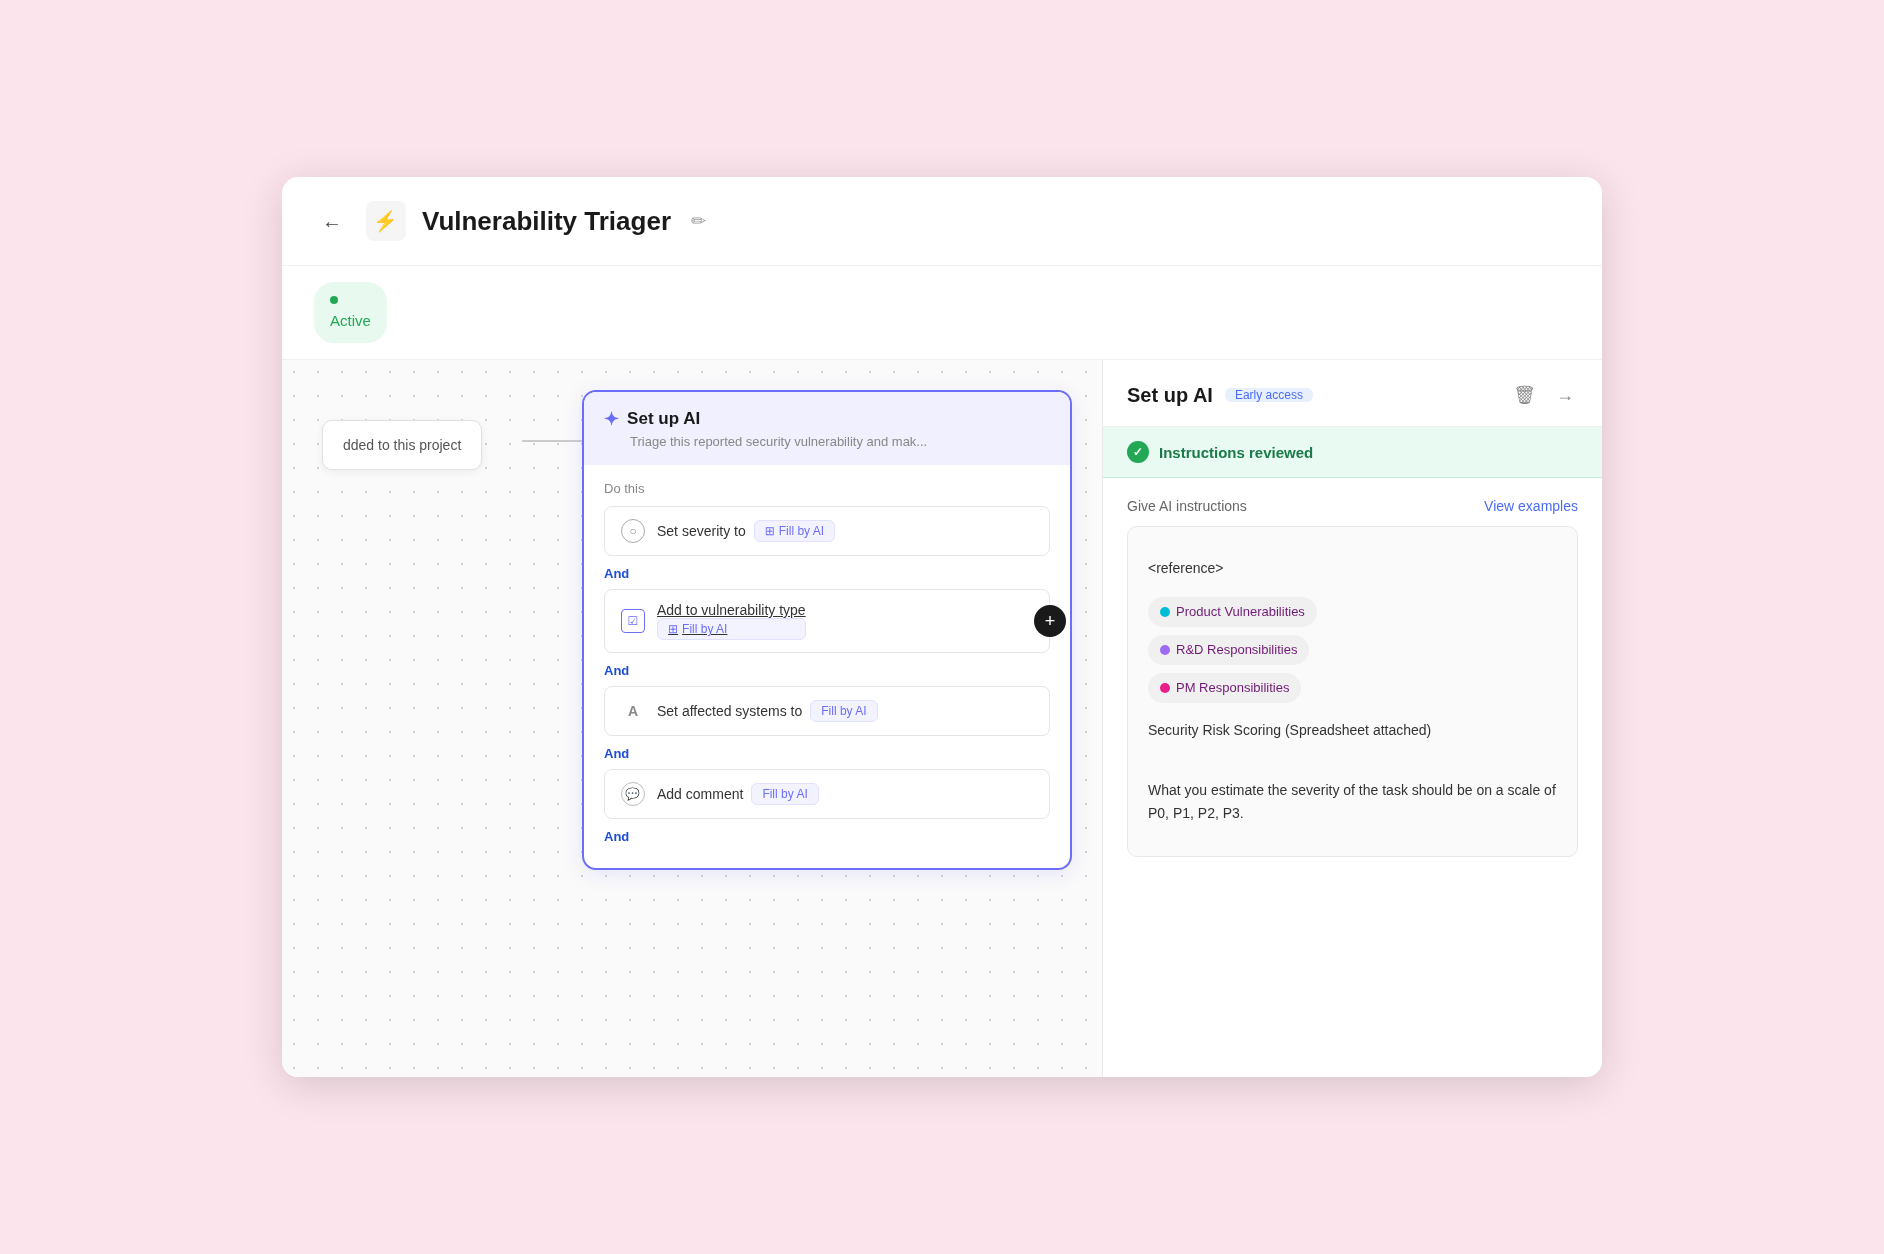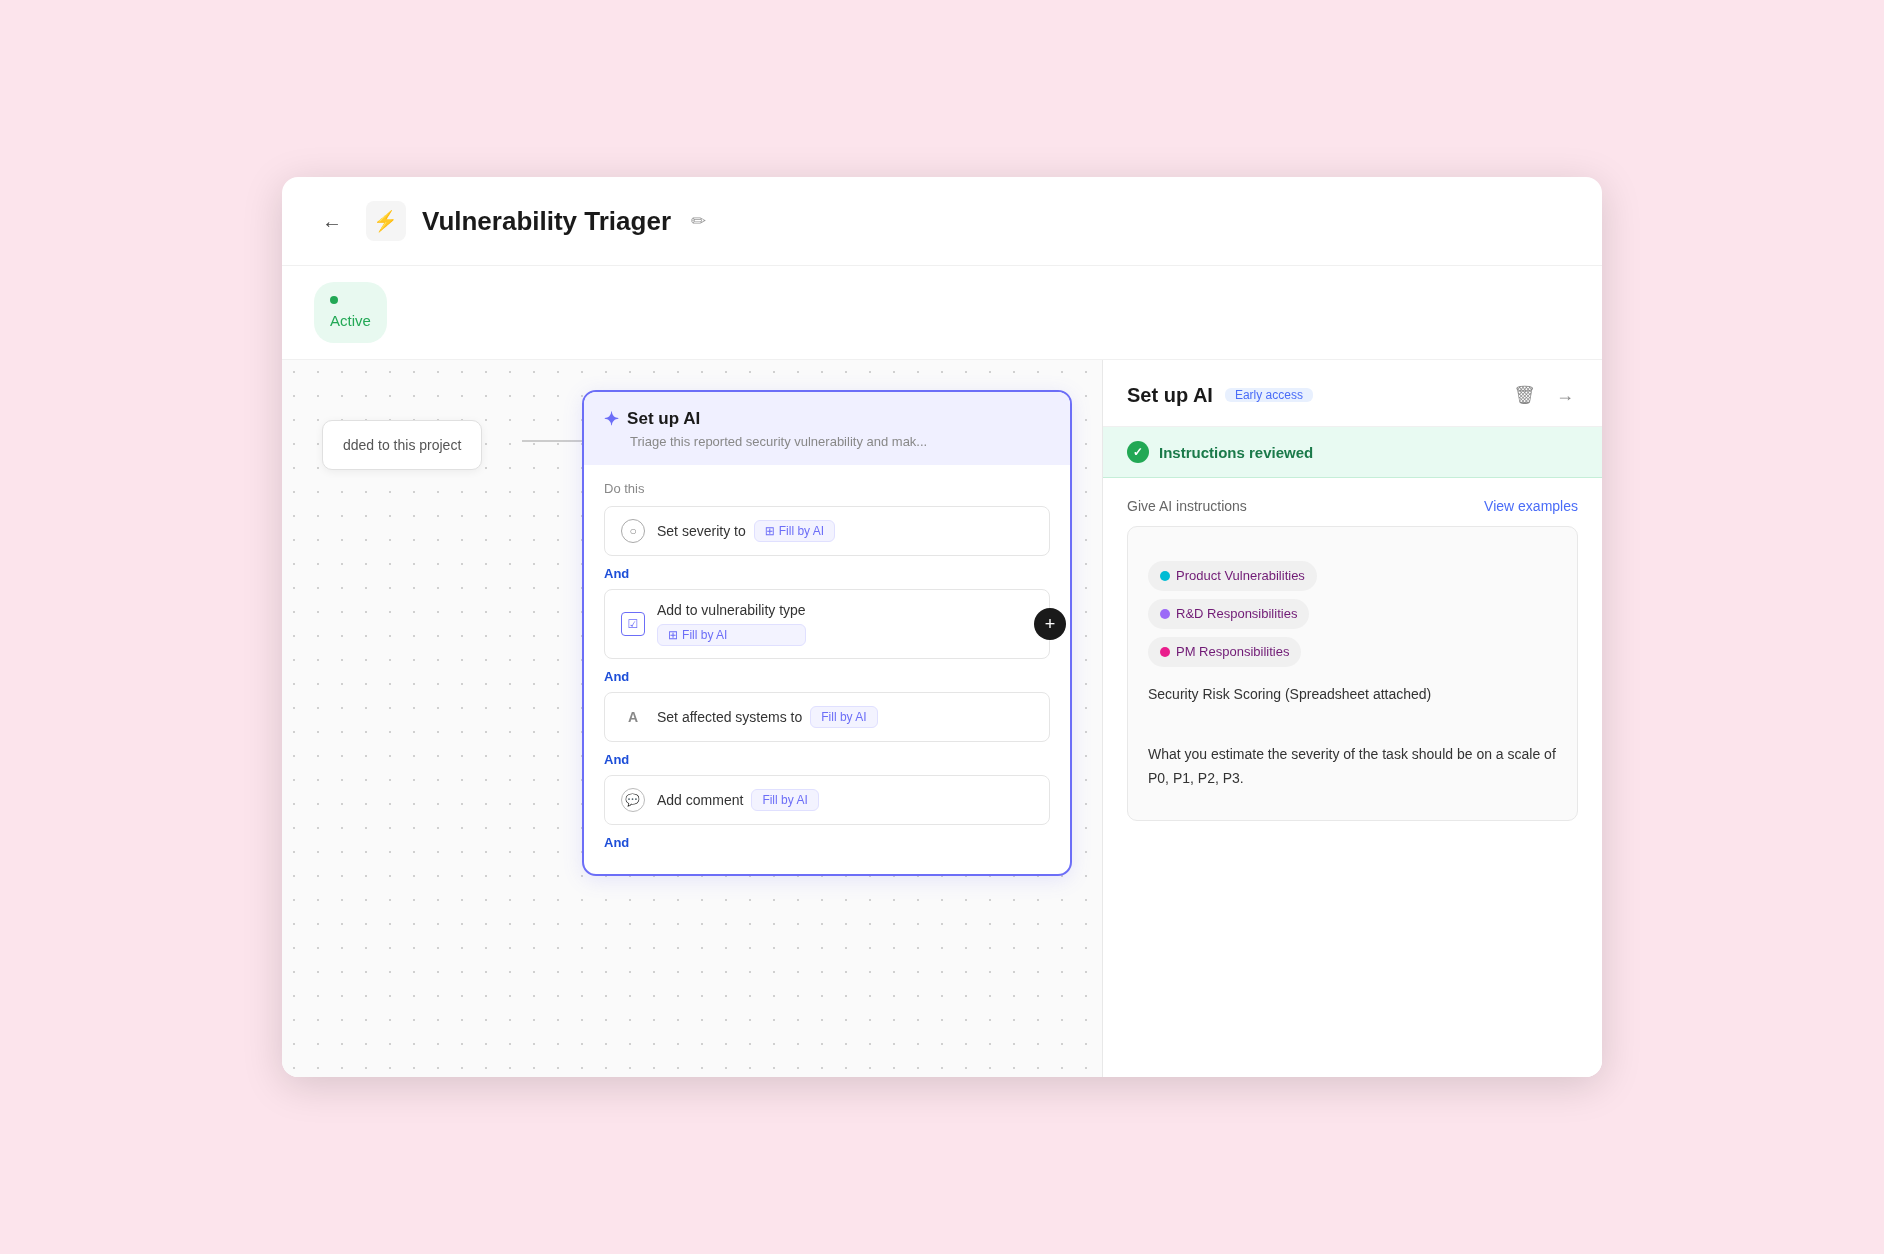--- a/index.html
+++ b/index.html
@@ -429,21 +429,21 @@
               </span>
             </div>
           </div>
 
           <div class="and-label">And</div>
 
           <div class="and-row">
             <div class="action-item">
               <div class="action-icon checkbox">☑</div>
               <div class="action-text">
-                <div style="display:flex;flex-direction:column;gap:6px;">
+                <div style="display:flex;flex-direction:column;text-decoration:underline;">
                   <span>Add to vulnerability type</span>
                   <span class="fill-by-ai-badge">
                     <span>⊞</span>
                     <span>Fill by AI</span>
                   </span>
                 </div>
               </div>
             </div>
             <div class="add-circle">+</div>
           </div>
@@ -498,20 +498,21 @@
 
       <div class="ai-instructions-section">
         <div class="instructions-label-row">
           <span class="instructions-label">Give AI instructions</span>
           <a class="view-examples-link">View examples</a>
         </div>
 
         <div class="instructions-box">
 
           <div class="ref-block">
+            <p>&lt;reference&gt;</p>
 
             <div class="label-chip">
               <div class="label-dot dot-teal"></div>
               <span>Product Vulnerabilities</span>
             </div><br>
 
             <div class="label-chip">
               <div class="label-dot dot-purple"></div>
               <span>R&amp;D Responsibilities</span>
             </div><br>

